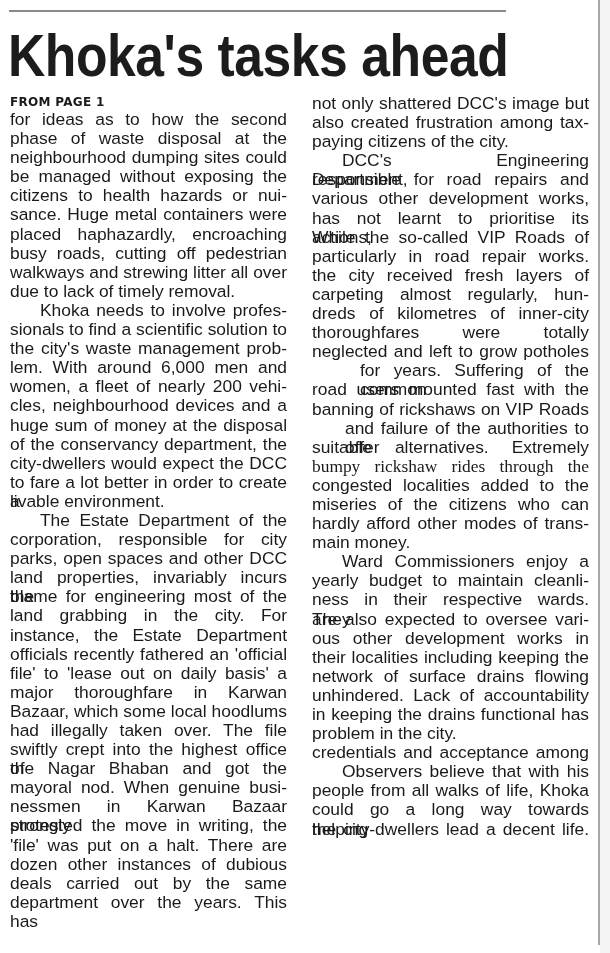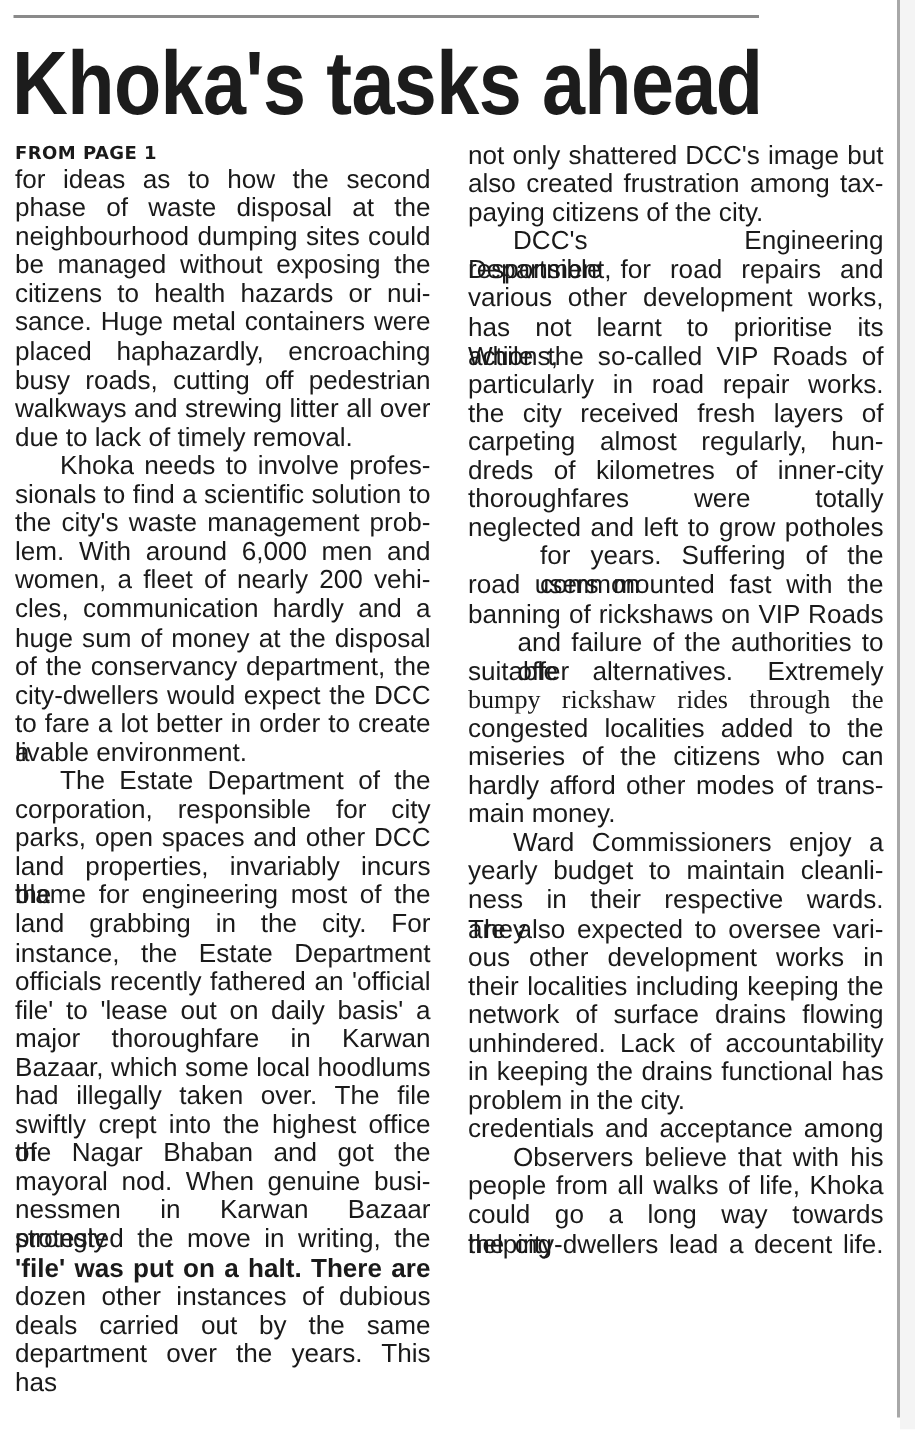--- a/index.html
+++ b/index.html
@@ -117,21 +117,21 @@
         <span class="line" style="white-space: normal; text-align-last: justify;">sance. Huge metal containers were</span>
         <span class="line" style="white-space: normal; text-align-last: justify;">placed haphazardly, encroaching</span>
         <span class="line" style="white-space: normal; text-align-last: justify;">busy roads, cutting off pedestrian</span>
         <span class="line" style="white-space: normal; text-align-last: justify;">walkways and strewing litter all over</span>
         <span class="line last">due to lack of timely removal.</span>
         <span class="line indent" style="white-space: normal; text-align-last: justify;">Khoka needs to involve profes-</span>
         <span class="line" style="white-space: normal; text-align-last: justify;">sionals to find a scientific solution to</span>
         <span class="line" style="white-space: normal; text-align-last: justify;">the city's waste management prob-</span>
         <span class="line" style="white-space: normal; text-align-last: justify;">lem. With around 6,000 men and</span>
         <span class="line" style="white-space: normal; text-align-last: justify;">women, a fleet of nearly 200 vehi-</span>
-        <span class="line" style="white-space: normal; text-align-last: justify;">cles, communication hardly and a</span>
+        <span class="line" style="white-space: normal; text-align-last: justify;">cles, neighbourhood devices and a</span>
         <span class="line" style="white-space: normal; text-align-last: justify;">huge sum of money at the disposal</span>
         <span class="line" style="white-space: normal; text-align-last: justify;">of the conservancy department, the</span>
         <span class="line" style="white-space: normal; text-align-last: justify;">city-dwellers would expect the DCC</span>
         <span class="line" style="white-space: normal; text-align-last: justify;">to fare a lot better in order to create a</span>
         <span class="line last">livable environment.</span>
         <span class="line indent" style="white-space: normal; text-align-last: justify;">The Estate Department of the</span>
         <span class="line" style="white-space: normal; text-align-last: justify;">corporation, responsible for city</span>
         <span class="line" style="white-space: normal; text-align-last: justify;">parks, open spaces and other DCC</span>
         <span class="line" style="white-space: normal; text-align-last: justify;">land properties, invariably incurs the</span>
         <span class="line" style="white-space: normal; text-align-last: justify;">blame for engineering most of the</span>
@@ -140,21 +140,21 @@
         <span class="line" style="white-space: normal; text-align-last: justify;">officials recently fathered an 'official</span>
         <span class="line" style="white-space: normal; text-align-last: justify;">file' to 'lease out on daily basis' a</span>
         <span class="line" style="white-space: normal; text-align-last: justify;">major thoroughfare in Karwan</span>
         <span class="line" style="white-space: normal; text-align-last: justify;">Bazaar, which some local hoodlums</span>
         <span class="line" style="white-space: normal; text-align-last: justify;">had illegally taken over. The file</span>
         <span class="line" style="white-space: normal; text-align-last: justify;">swiftly crept into the highest office of</span>
         <span class="line" style="white-space: normal; text-align-last: justify;">the Nagar Bhaban and got the</span>
         <span class="line" style="white-space: normal; text-align-last: justify;">mayoral nod. When genuine busi-</span>
         <span class="line" style="white-space: normal; text-align-last: justify;">nessmen in Karwan Bazaar strongly</span>
         <span class="line" style="white-space: normal; text-align-last: justify;">protested the move in writing, the</span>
-        <span class="line" style="white-space: normal; text-align-last: justify; font-weight: bold;">'file' was put on a halt. There are</span>
+        <span class="line" style="white-space: normal; text-align-last: justify;">'file' was put on a halt. There are</span>
         <span class="line" style="white-space: normal; text-align-last: justify;">dozen other instances of dubious</span>
         <span class="line" style="white-space: normal; text-align-last: justify;">deals carried out by the same</span>
         <span class="line" style="white-space: normal; text-align-last: justify;">department over the years. This has</span>
       </div>
   </div>
 
   <div class="col col-right">
     <div id="right-lines">
         <span class="line" style="white-space: normal; text-align-last: justify;">not only shattered DCC's image but</span>
         <span class="line" style="white-space: normal; text-align-last: justify;">also created frustration among tax-</span>

